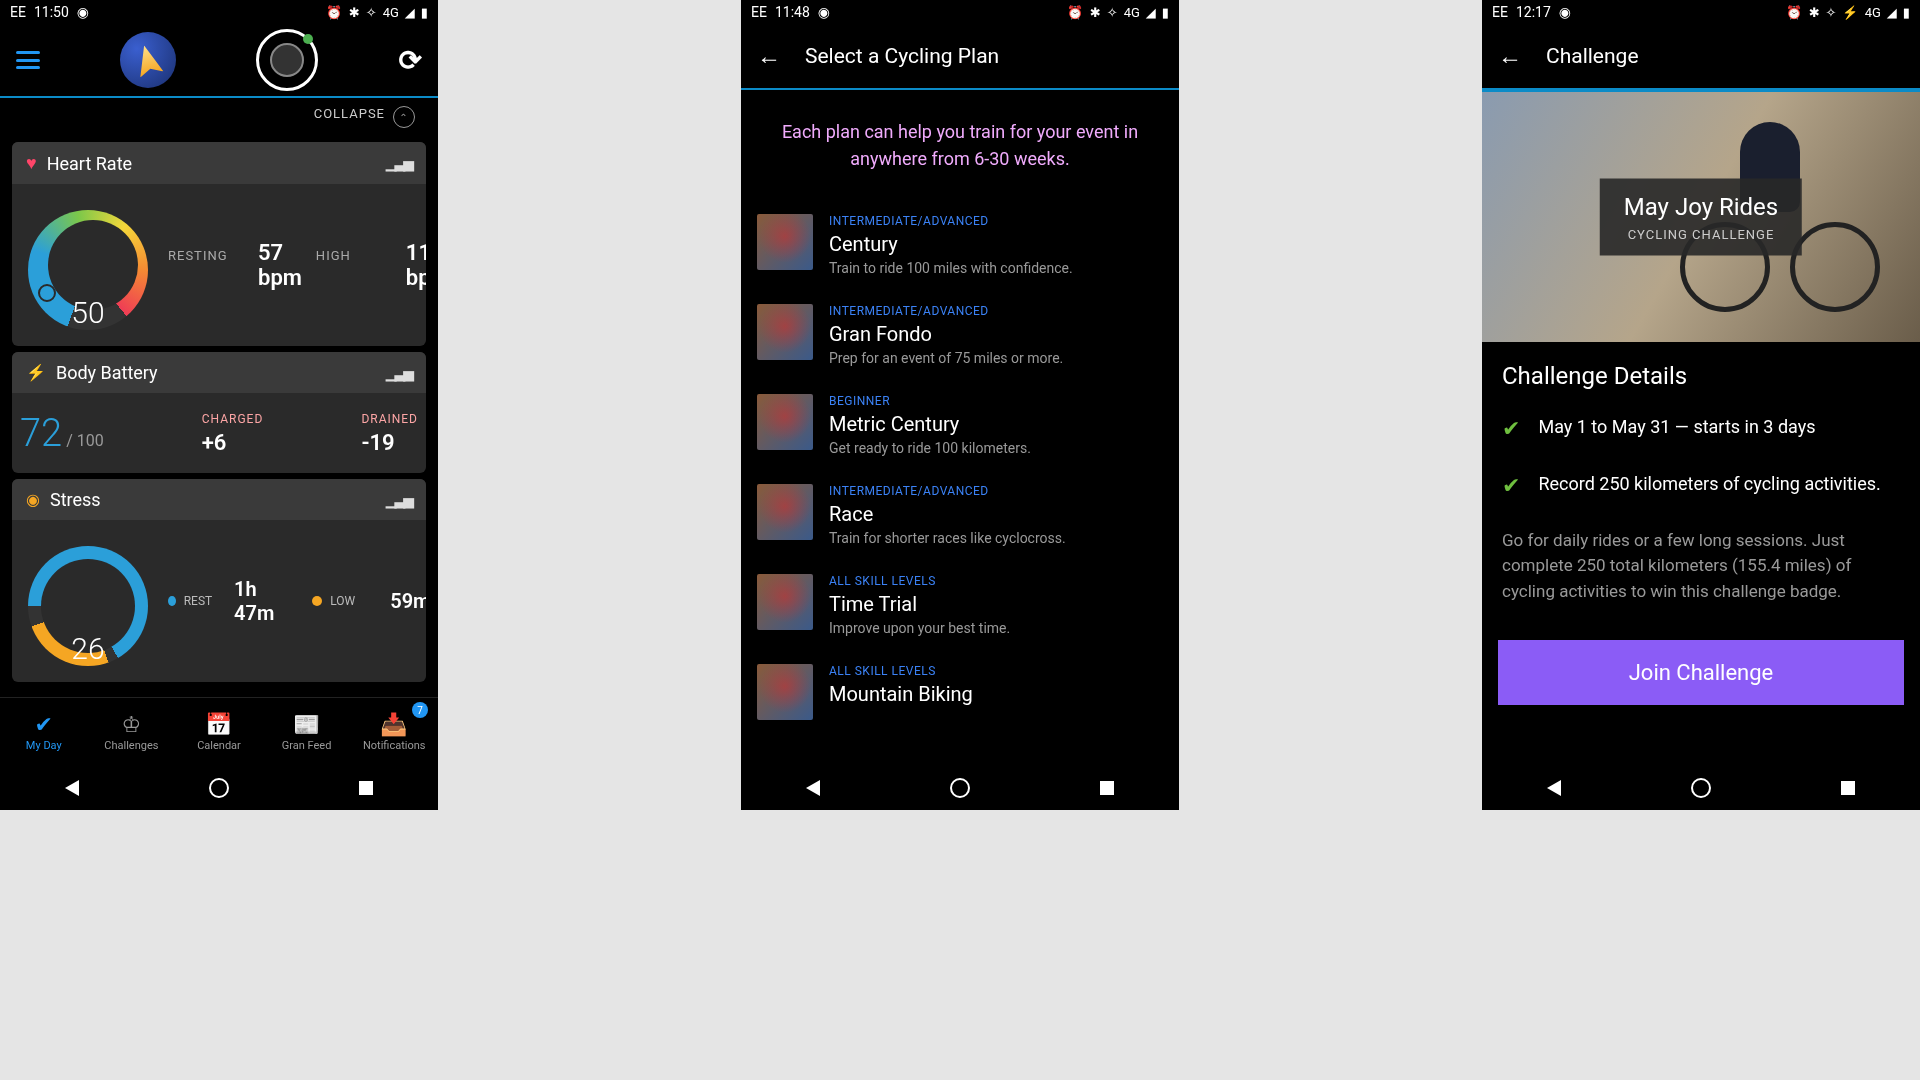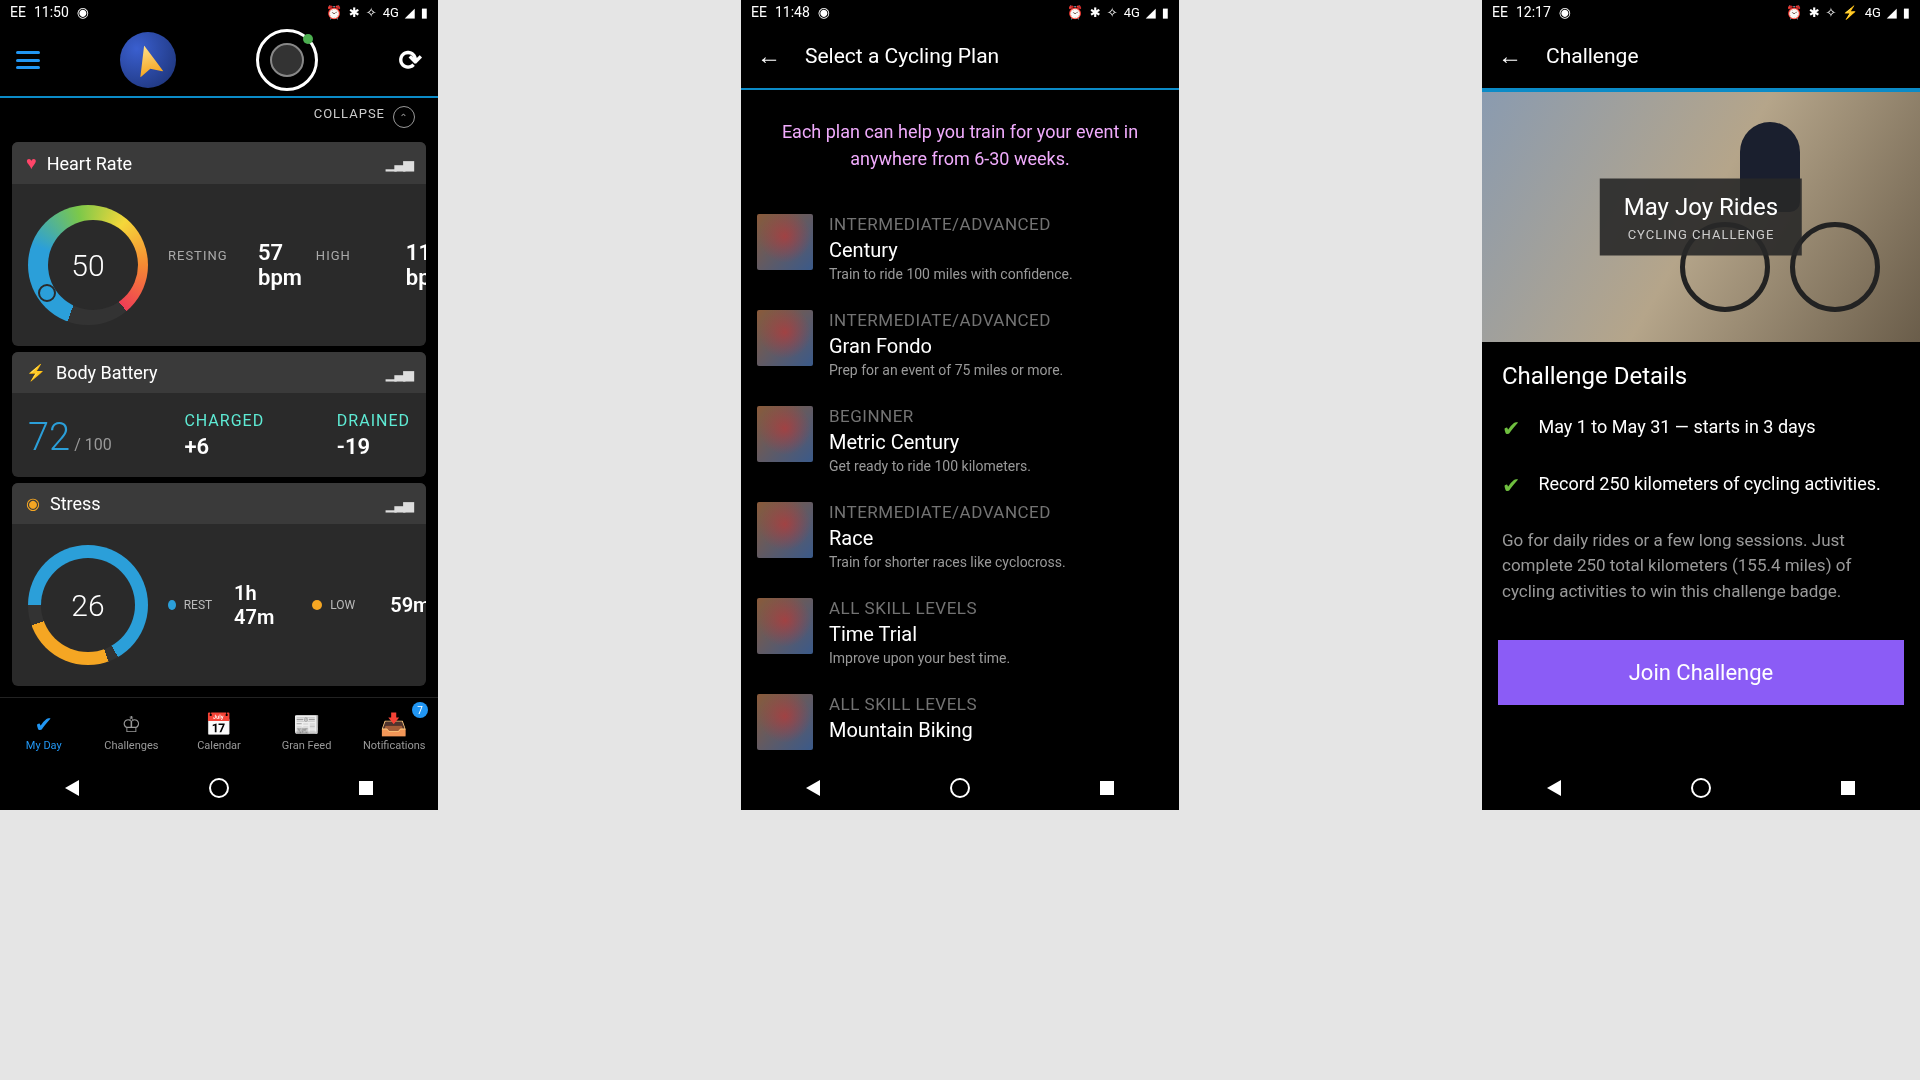--- a/index.html
+++ b/index.html
@@ -20,35 +20,35 @@
 .watch-face{width:30px;height:30px;border-radius:50%;background:#333;border:2px solid #888}
 .refresh{color:#fff;font-size:28px;font-weight:bold}
 .collapse-row{display:flex;justify-content:flex-end;align-items:flex-start;gap:8px;padding:8px 23px;color:#ccc;font-size:13px;letter-spacing:1px}
 .chev-circle{width:20px;height:20px;border:1.5px solid #999;border-radius:50%;display:flex;align-items:center;justify-content:center;font-size:10px;color:#999}
 .card{margin:6px 12px;background:#2a2a2a;border-radius:6px;overflow:hidden}
 .card-header{background:#3a3a3a;padding:10px 14px;display:flex;align-items:center;gap:10px;color:#fff;font-size:18px}
 .card-header .spacer{flex:1}
 .mini-chart{font-size:14px;letter-spacing:-2px;color:#ddd}
 .heart{color:#ff4569;font-size:18px}
 .card-body{padding:16px;display:flex;align-items:center;gap:20px}
-.ring-wrap{position:relative;width:130px;height:130px;display:flex;align-items:center;justify-content:center}
+.ring-wrap{position:relative;width:130px;height:130px;display:flex;align-items:flex-end;justify-content:center}
 .ring-hr{width:120px;height:120px;border-radius:50%;background:conic-gradient(from 200deg,#2b9fd9 0deg,#2b9fd9 90deg,#7cc84a 150deg,#f5d73a 200deg,#f58a33 250deg,#ef3d55 300deg,#333 300deg,#333 360deg)}
 .ring-hr::after{content:"";position:absolute;width:90px;height:90px;background:#2a2a2a;border-radius:50%;top:20px;left:20px}
 .ring-center{position:absolute;color:#fff;font-size:30px;font-weight:300}
 .dot-handle{position:absolute;width:14px;height:14px;background:#2b9fd9;border-radius:50%;border:2px solid #2a2a2a;bottom:28px;left:10px}
 .stats-col{display:flex;flex-direction:row;gap:14px;color:#fff}
 .stat-row{display:flex;gap:18px;align-items:baseline}
 .stat-label{font-size:13px;color:#aaa;letter-spacing:1px;min-width:72px}
 .stat-val{font-size:22px;font-weight:600}
 .battery-icon{color:#f5a623;font-size:16px}
-.body-row{padding:18px 16px;display:flex;justify-content:space-between;align-items:flex-end;color:#fff}
+.body-row{padding:18px 8px;display:flex;justify-content:space-between;align-items:flex-end;color:#fff}
 .big-val{font-size:38px;font-weight:300;color:#2b9fd9}
 .sub-val{font-size:16px;color:#999;margin-left:4px}
 .col{display:flex;flex-direction:column;gap:4px}
-.col-label{font-size:16px;color:#5eead4;letter-spacing:1px}
+.col-label{font-size:12px;color:#fca5a5;letter-spacing:1px}
 .col-val{font-size:22px;font-weight:600}
 .stress-icon{color:#f5a623;font-size:16px}
 .stress-ring{width:120px;height:120px;border-radius:50%;background:conic-gradient(from -90deg,#2b9fd9 0deg,#2b9fd9 240deg,#333 240deg,#333 250deg,#f5a623 250deg,#f5a623 340deg,#333 340deg,#333 360deg);position:relative;display:flex;align-items:center;justify-content:center}
 .stress-ring::after{content:"";position:absolute;width:94px;height:94px;background:#2a2a2a;border-radius:50%}
 .legend{display:flex;flex-direction:row;gap:26px;font-size:13px;color:#fff}
 .legend-row{display:flex;align-items:center;gap:8px}
 .legend-dot{width:10px;height:10px;border-radius:50%}
 .legend-label{color:#bbb;width:42px;font-size:12px}
 .legend-val{font-size:20px;font-weight:600;margin-left:10px}
 .bottom-nav{height:68px;background:#000;display:flex;border-top:1px solid #222;margin-top:auto}
@@ -62,21 +62,21 @@
 .tri{width:0;height:0;border-top:8px solid transparent;border-bottom:8px solid transparent;border-right:14px solid #fff}
 
 .header2{height:64px;display:flex;align-items:center;gap:24px;padding:0 16px;color:#fff;border-bottom:2px solid #0b8bc7}
 .back-arrow{font-size:24px}
 .header-title{font-size:21px;font-weight:400}
 .subtitle{padding:28px 28px;text-align:center;color:#f0abfc;font-size:18px;line-height:1.5}
 .plan-list{display:flex;flex-direction:column}
 .plan-item{display:flex;gap:16px;padding:14px 16px;align-items:flex-start}
 .plan-thumb{width:56px;height:56px;background:linear-gradient(135deg,#8a5a3a,#3a5a8a);border-radius:2px;flex-shrink:0;position:relative;overflow:hidden}
 .plan-thumb::after{content:"";position:absolute;inset:0;background:radial-gradient(circle at 50% 40%,rgba(200,50,50,0.6),transparent 60%)}
-.plan-meta{font-size:17px;color:#737373;letter-spacing:0.5px;margin-bottom:4px}
+.plan-meta{font-size:12px;color:#3b82f6;letter-spacing:0.5px;margin-bottom:4px}
 .plan-name{font-size:20px;color:#fff;margin-bottom:4px}
 .plan-desc{font-size:14px;color:#999}
 
 .hero{height:250px;background:linear-gradient(120deg,#8a9bb0 0%,#b5a58a 50%,#6a5d4a 100%);position:relative;border-top:2px solid #0b8bc7}
 .hero-figure{position:absolute;right:30px;top:20px;width:220px;height:220px}
 .bike-wheel{position:absolute;width:80px;height:80px;border:5px solid #222;border-radius:50%}
 .bike-wheel.w1{bottom:20px;left:10px}
 .bike-wheel.w2{bottom:20px;right:10px}
 .rider{position:absolute;top:10px;left:70px;width:60px;height:90px;background:#1a1f2e;border-radius:30px 30px 10px 10px}
 .hero-box{position:absolute;left:50%;top:50%;transform:translate(-50%,-50%);background:rgba(40,40,40,0.9);padding:14px 24px;text-align:center;color:#fff}

